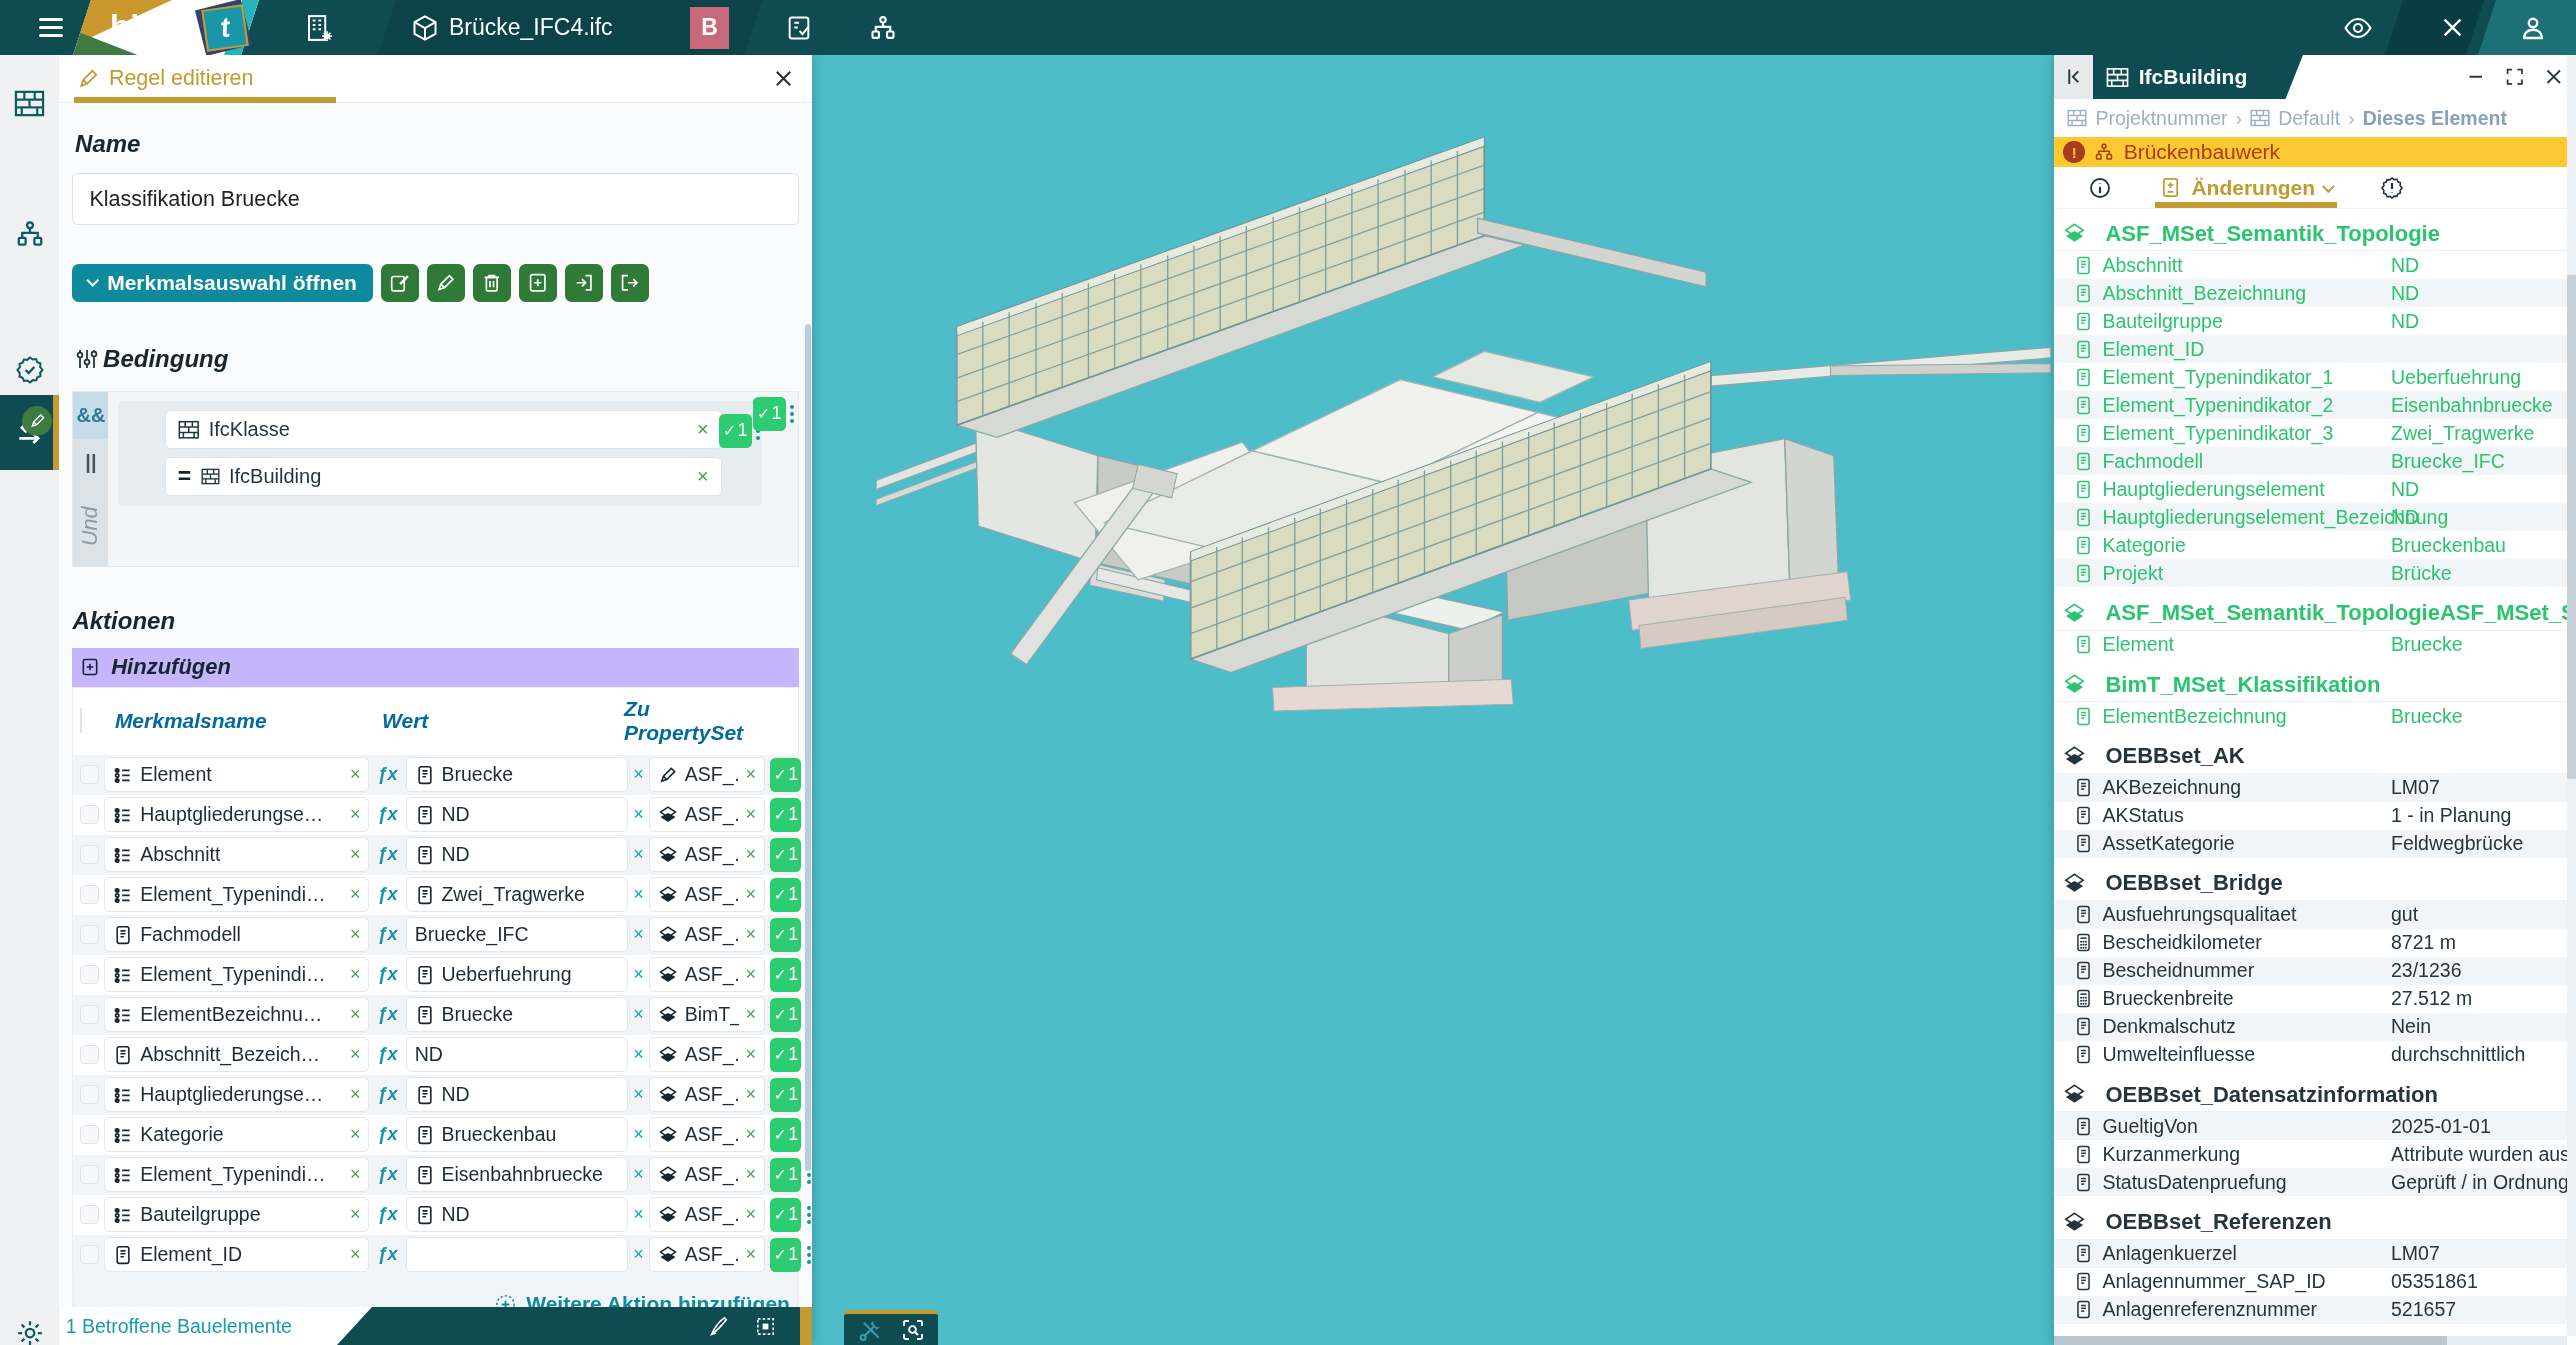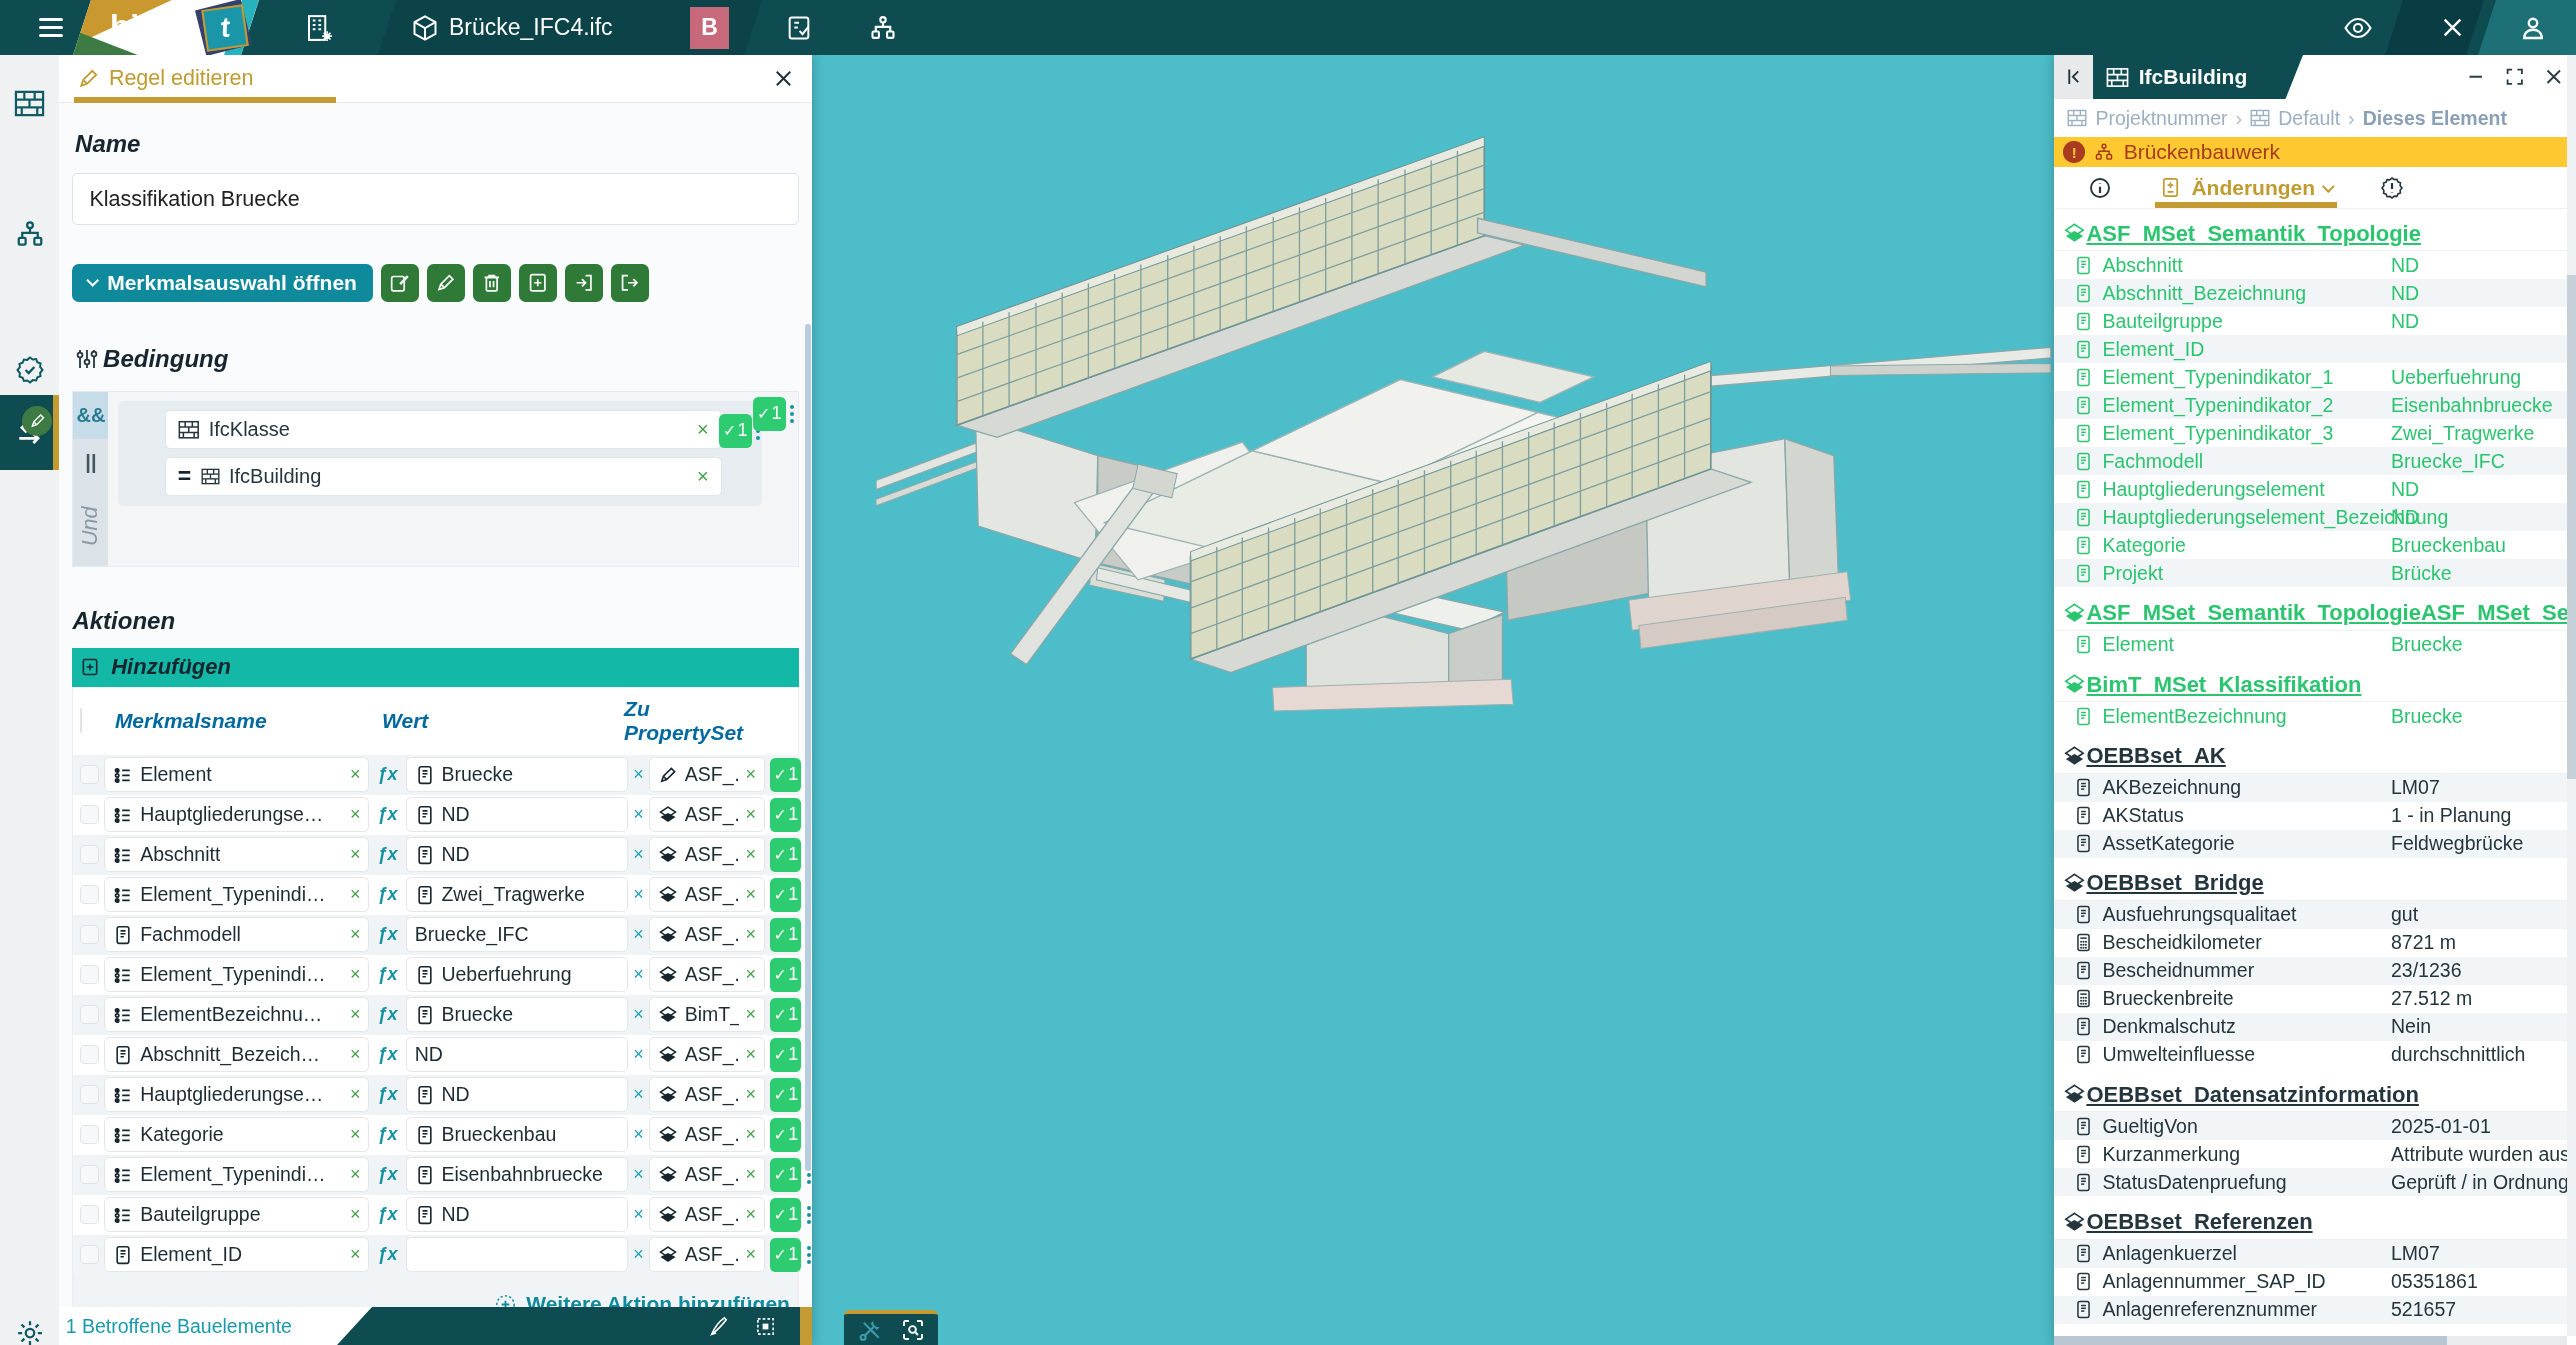--- a/index.html
+++ b/index.html
@@ -74,21 +74,21 @@
   .eq-sign{font-weight:800;font-size:23px;color:#17262e;}
   .row-badge-wrap{position:absolute;right:-39px;top:2.7px;display:flex;align-items:center;gap:4px;}
   .badge{min-width:31px;height:34px;background:#2dcc70;border-radius:5.4px;color:#fff;display:flex;align-items:center;justify-content:center;font-size:18px;gap:1.3px;padding:0 4px;}
   .badge::before{content:"✓";font-size:16px;}
   .dots{display:flex;flex-direction:column;gap:3.4px;}
   .dots i{width:4px;height:4px;border-radius:50%;background:#1593a5;}
   .cond-add{margin-top:17.5px;display:flex;justify-content:flex-end;align-items:center;gap:9.4px;color:#0f8a9d;font-size:21px;font-weight:600;}
   .grp-badge{position:absolute;right:4px;top:5.4px;display:flex;align-items:center;gap:4px;}
   
   .actions-head{margin-top:40px;}
-  .gray-bar{margin-top:13.4px;height:39px;background:#14b8a6;display:flex;align-items:center;gap:10.8px;padding:0 8px;}
+  .gray-bar{margin-top:13.4px;height:39px;background:#c4b5fd;display:flex;align-items:center;gap:10.8px;padding:0 8px;}
   .tbl{background:#fff;border:0.7px solid #eceef0;}
   .tbl-head{display:flex;align-items:center;padding:9.4px 6.7px;font-style:italic;font-weight:600;color:#0369a1;font-size:21px;background:#fff;}
   .col-check{width:24px;}
   .col-name{width:270px;padding-left:10.8px;}
   .col-wert{width:250px;padding-left:8px;}
   .col-pset{width:128px;line-height:1.15;}
   .act-row{display:flex;align-items:center;height:40px;padding:0 6.7px;gap:5.4px;}
   .act-row:nth-of-type(odd){background:#f1f4f6;}
   .cbx{width:19px;height:19px;border:1.3px solid #dfe3e7;border-radius:4.7px;background:#f6f8f9;flex:none;}
   .pill{height:35px;background:#fff;border:0.7px solid #e3e7ea;border-radius:5.4px;display:flex;align-items:center;gap:6.7px;padding:0 8px;overflow:hidden;}
@@ -132,21 +132,21 @@
   .pp-tabs{height:42px;display:flex;align-items:center;gap:47px;padding:0 34px;position:relative;border-bottom:0.7px solid #f0f2f4;}
   .pp-tabinfo{color:#23343c;}
   .pp-tabwarn{color:#23343c;}
   .pp-tabactive{display:flex;align-items:center;gap:9.4px;color:#bf9b30;font-size:21px;font-weight:600;position:relative;height:100%;}
   .pp-tabactive .chev2{width:8.7px;height:8.7px;border-right:2px solid #bf9b30;border-bottom:2px solid #bf9b30;transform:rotate(45deg);margin-top:-2.7px;}
   .pp-tabactive::after{content:"";position:absolute;left:-4px;right:-4px;bottom:0;height:6px;background:#c49a33;}
   .pp-list{position:absolute;top:153px;bottom:9.4px;left:0;right:9.4px;overflow:hidden;}
   .pgroup{margin-top:9.4px;}
   .pgroup[data-tone="green"]{color:#2bc46f;}
   .pgroup[data-tone="dark"]{color:#24353d;}
-  .pg-head{height:34px;display:flex;align-items:center;gap:0;padding:0 9.4px;font-size:22px;font-weight:600;border-bottom:1.3px solid #eef1f3;white-space:nowrap;overflow:hidden;text-decoration:underline;}
+  .pg-head{height:34px;display:flex;align-items:center;gap:19px;padding:0 9.4px;font-size:22px;font-weight:600;border-bottom:1.3px solid #eef1f3;white-space:nowrap;overflow:hidden;}
   .prow{height:28px;display:flex;align-items:center;padding-left:20px;position:relative;font-size:19.5px;}
   .pgroup[data-tone="green"] .prow:nth-of-type(even){background:#f1f5f7;}
   .pgroup[data-tone="dark"] .prow:nth-of-type(odd){background:#f1f5f7;}
   .prow .pname{margin-left:9.4px;white-space:nowrap;}
   .prow .pval{position:absolute;left:337px;white-space:nowrap;}
   .prow .ic-doc,.prow .ic-calc{display:none;color:currentColor;}
   .prow[data-icon="doc"] .ic-doc{display:inline-flex;}
   .prow[data-icon="calc"] .ic-calc{display:inline-flex;}
   .pp-vscroll{position:absolute;right:0;top:0;width:9.4px;bottom:9.4px;background:#eef1f4;}
   .pp-vthumb{position:absolute;right:0;top:220px;width:9.4px;height:504px;background:#c5d0d9;}

